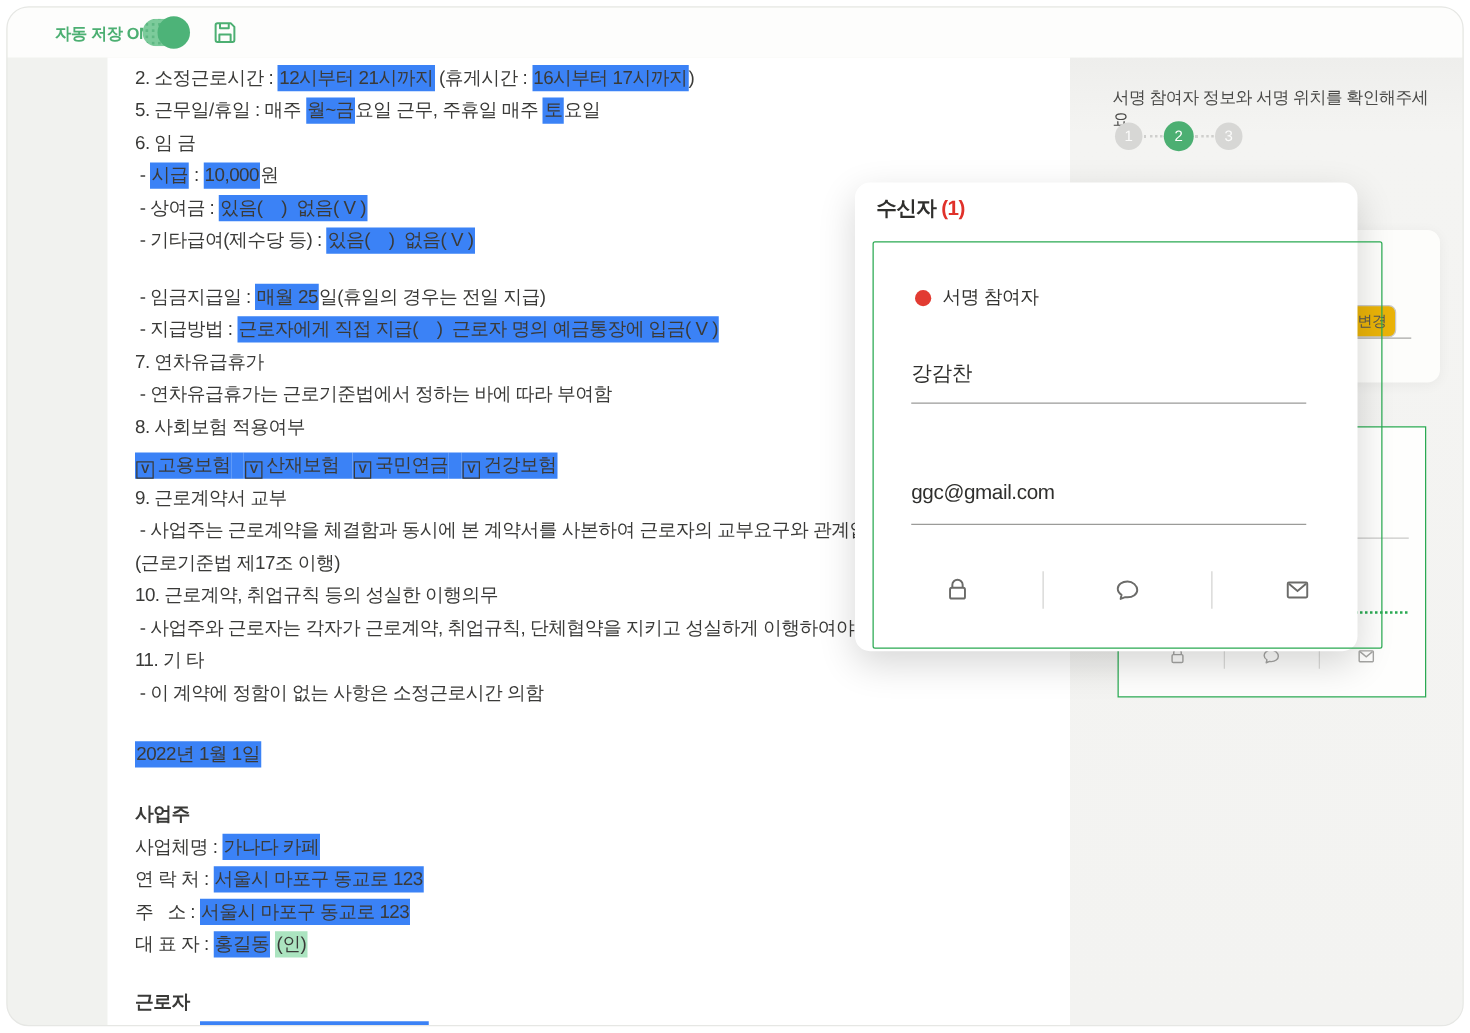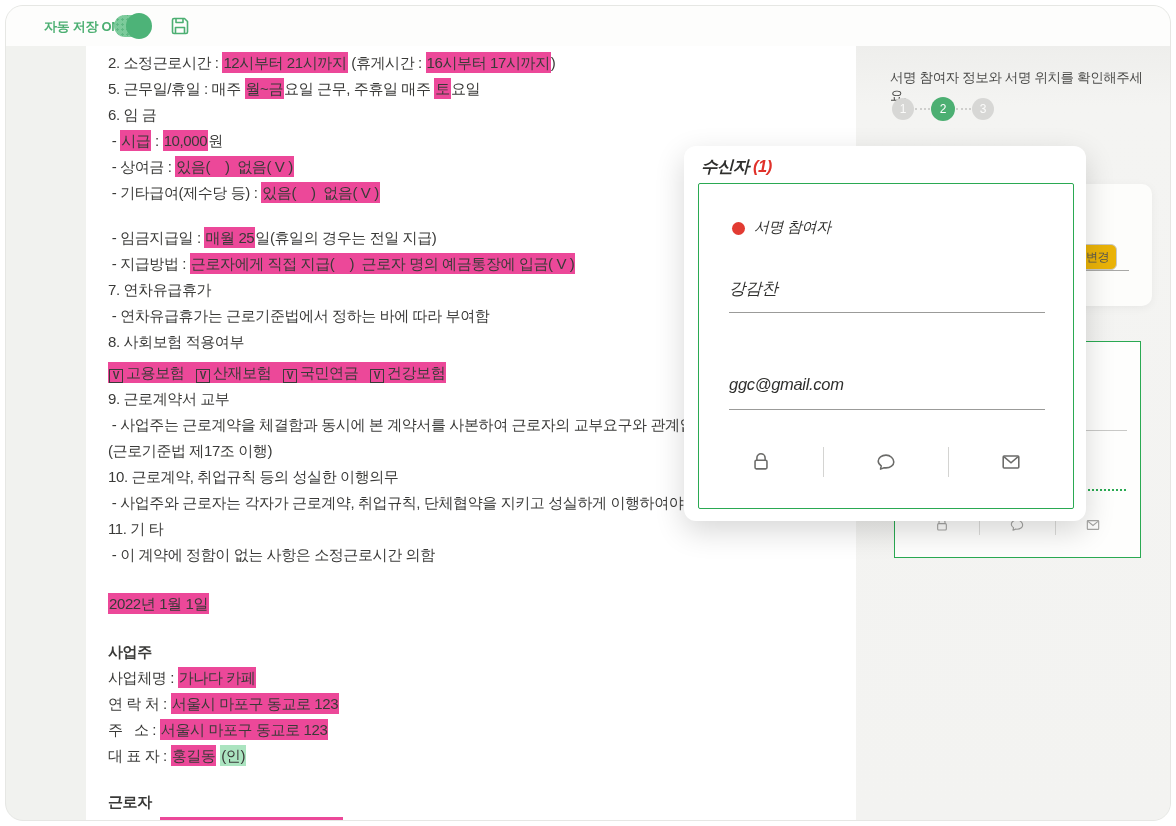--- a/index.html
+++ b/index.html
@@ -12,21 +12,21 @@
   .toggle{position:absolute;left:108px;top:9px;width:36px;height:22px;border-radius:11px;background:#7ccb9b;cursor:pointer;
     background-image:radial-gradient(#5eb883 1px, transparent 1.2px);background-size:5px 5px;background-position:1px 2px;}
   .toggle .knob{position:absolute;right:-2px;top:-2px;width:26px;height:26px;border-radius:50%;background:#4db378;}
   .save-btn{position:absolute;left:162px;top:8px;width:24px;height:24px;color:#4caf72;cursor:pointer;}
   
   .doc-page{position:absolute;left:80px;top:40px;width:770px;bottom:0;background:#ffffff;z-index:1;}
   .doc-lines{padding:4px 0 0 22px;}
   .doc-line{height:26px;line-height:26px;font-size:15px;color:#3a3a38;font-weight:500;letter-spacing:-0.4px;white-space:pre;}
   .doc-line.bold{font-weight:bold;}
   .doc-line.center{width:640px;}
-  .hl-y{background:#ec4899;padding:2px 1px;}
+  .hl-y{background:#3b82f6;padding:2px 1px;}
   .hl-g{background:#abe4c0;padding:2px 1px;}
   .cb{display:inline-block;width:12px;height:12px;border:1.6px solid #3a3a38;font-size:10px;line-height:12px;
     text-align:center;margin-right:3px;vertical-align:-1px;font-weight:bold;}
   
   .sidebar{position:absolute;left:850px;top:40px;right:0;bottom:0;background:#f3f3f1;z-index:2;
     background:linear-gradient(180deg,#eeeeec 0%,#f4f4f2 60px,#f3f3f1 100%);}
   .instruction{position:absolute;left:884px;top:63px;width:260px;font-size:13.5px;color:#4a4a48;letter-spacing:-0.4px;z-index:3;}
   .stepper{position:absolute;left:886px;top:91px;height:24px;display:flex;align-items:center;z-index:3;}
   .step{width:22px;height:22px;border-radius:50%;background:#d7d7d5;color:#fbfbfa;font-size:12px;
     display:flex;align-items:center;justify-content:center;cursor:pointer;}
@@ -41,24 +41,24 @@
   
   .sig-panel{position:absolute;left:888px;top:335px;width:245px;height:215px;background:#fefefd;border:1px solid #2aa952;z-index:3;}
   .sig-field-line{position:absolute;left:12px;top:88px;width:220px;height:1px;background:#c9c9c7;}
   .sig-dashed-line{position:absolute;left:12px;top:147px;width:219px;border-top:2px dotted #2aa952;}
   .sig-icon-row{position:absolute;left:10px;right:10px;top:168px;height:30px;display:flex;align-items:center;color:#a5a5a3;}
   .sig-icon-row .cell{flex:1;display:flex;align-items:center;justify-content:center;}
   .sig-icon-row .divider{width:1px;height:20px;background:#dcdcda;}
   .sig-icon-row svg{width:16px;height:16px;}
   
   .popup{position:absolute;left:678px;top:140px;width:402px;height:375px;background:#ffffff;border-radius:12px;
-    box-shadow:0 10px 30px rgba(0,0,0,0.16);z-index:5;font-style:italic;}
+    box-shadow:0 10px 30px rgba(0,0,0,0.16);z-index:5;}
   .popup-title{position:absolute;left:17px;top:10px;font-size:16.5px;font-weight:bold;color:#2f2f2d;letter-spacing:-0.5px;}
   .popup-title .count{color:#e0312a;font-weight:bold;}
-  .green-box{position:absolute;left:14px;top:37px;width:374px;height:324px;border:1.5px solid #2aa952;border-radius:2px;}
+  .green-box{position:absolute;left:14px;top:47px;width:374px;height:324px;border:1.5px solid #2aa952;border-radius:2px;padding-left:32px;}
   .signer-dot{position:absolute;left:33px;top:38px;width:13px;height:13px;border-radius:50%;background:#e23b32;}
   .signer-label{position:absolute;left:55px;top:34px;font-size:15px;color:#333331;letter-spacing:-0.4px;}
   .field-text{position:absolute;left:30px;font-size:16.5px;color:#2f2f2d;letter-spacing:-0.3px;cursor:text;}
   .field-name{top:94px;}
   .field-email{top:191px;}
   .underline{position:absolute;left:30px;width:316px;height:1px;background:#9b9b99;}
   .ul-name{top:128px;}
   .ul-email{top:225px;}
   .popup-icon-row{position:absolute;left:0;right:0;top:256px;height:44px;display:flex;align-items:center;color:#6b6b69;}
   .popup-icon-row .cell{flex:1;display:flex;align-items:center;justify-content:center;cursor:pointer;}

